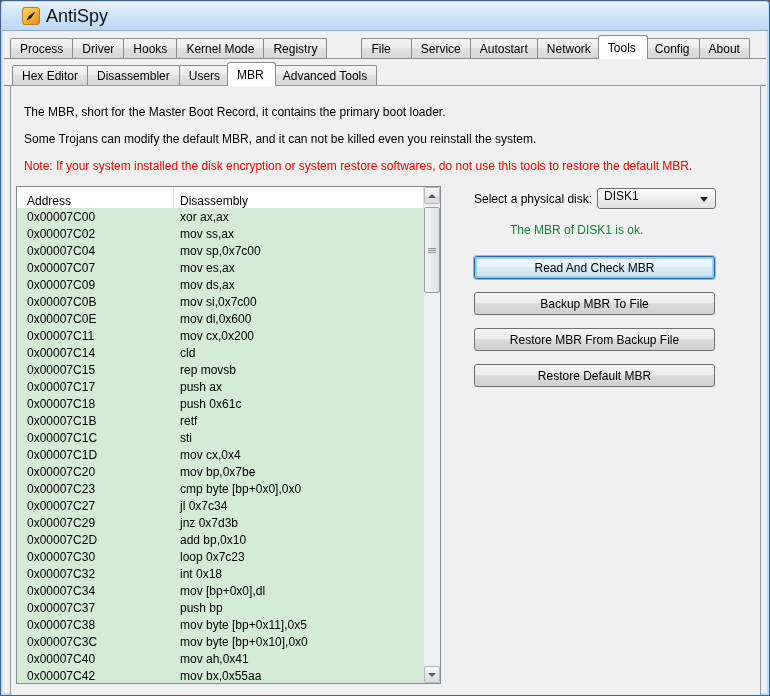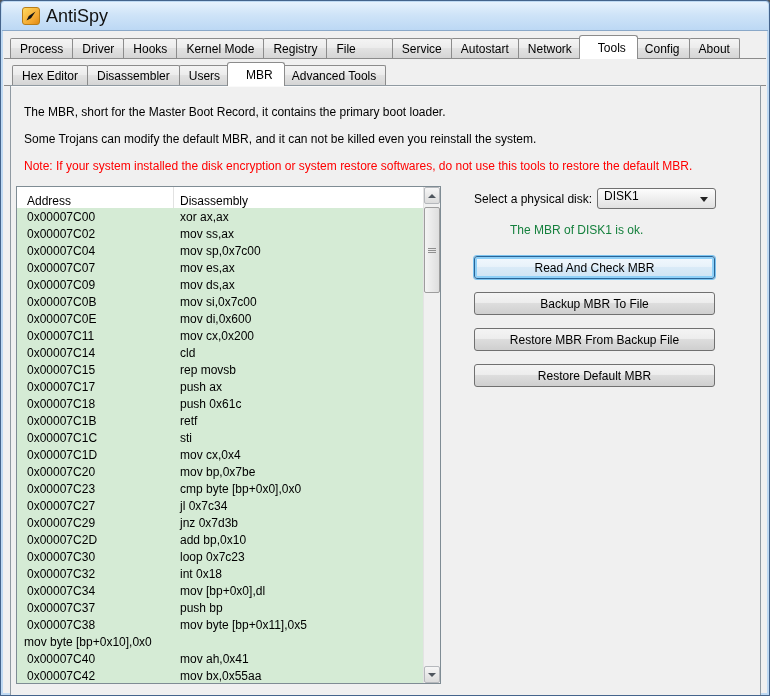--- a/index.html
+++ b/index.html
@@ -40,21 +40,21 @@
     border:1px solid #8c8c8c; border-bottom:none;
     border-radius:2px 2px 0 0;
     padding:3px 9px 2px 9px;
     margin-right:-1px;
     white-space:nowrap;
     cursor:default;
     position:relative; z-index:1;
   }
   .tab.active {
     background:#fff;
-    padding:5px 11px 4px 18px;
+    padding:5px 11px 4px 9px;
     margin-bottom:-1px;
     margin-left:-2px; margin-right:-3px;
     border-radius:3px 3px 0 0;
     z-index:4;
   }
 
   
   .frame {
     position:relative;
     margin:0 5px 0 6px;
@@ -155,21 +155,21 @@
   </div>
 
   <div class="client">
 
     <div class="tabrow tabrow1">
       <div class="tab">Process</div>
       <div class="tab">Driver</div>
       <div class="tab">Hooks</div>
       <div class="tab">Kernel Mode</div>
       <div class="tab">Registry</div>
-      <div class="tab" style="padding-right:36px;">File</div>
+      <div class="tab" style="padding-right:20px;margin-left:35px;">File</div>
       <div class="tab">Service</div>
       <div class="tab">Autostart</div>
       <div class="tab">Network</div>
       <div class="tab active">Tools</div>
       <div class="tab">Config</div>
       <div class="tab">About</div>
     </div>
 
     <div class="tabrow tabrow2">
       <div class="tab">Hex Editor</div>
@@ -289,20 +289,21 @@
               </div>
               <div class="lvrow">
                 <span class="c1">0x00007C37</span>
                 <span class="c2">push bp</span>
               </div>
               <div class="lvrow">
                 <span class="c1">0x00007C38</span>
                 <span class="c2">mov byte [bp+0x11],0x5</span>
               </div>
               <div class="lvrow">
+                <span class="c1">0x00007C3C</span>
                 <span class="c2">mov byte [bp+0x10],0x0</span>
               </div>
               <div class="lvrow">
                 <span class="c1">0x00007C40</span>
                 <span class="c2">mov ah,0x41</span>
               </div>
               <div class="lvrow">
                 <span class="c1">0x00007C42</span>
                 <span class="c2">mov bx,0x55aa</span>
               </div>

